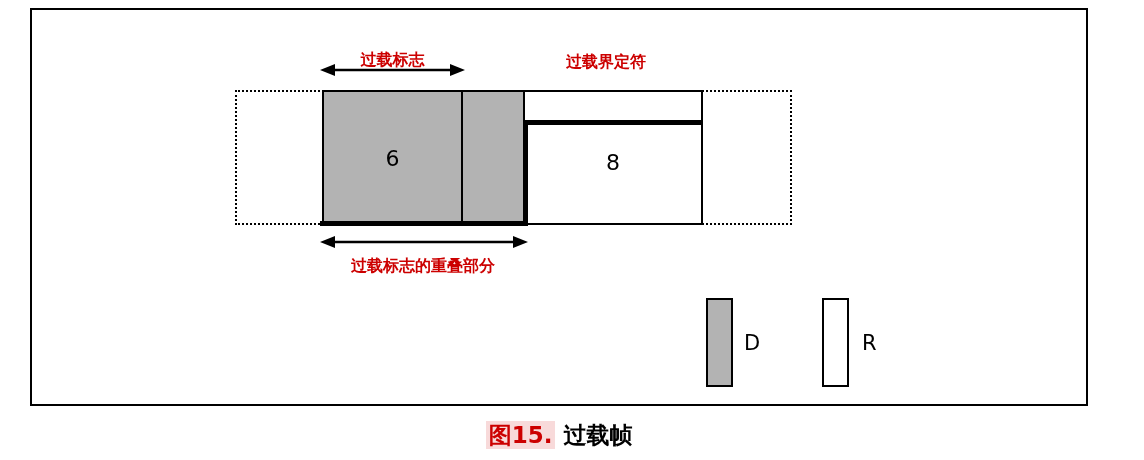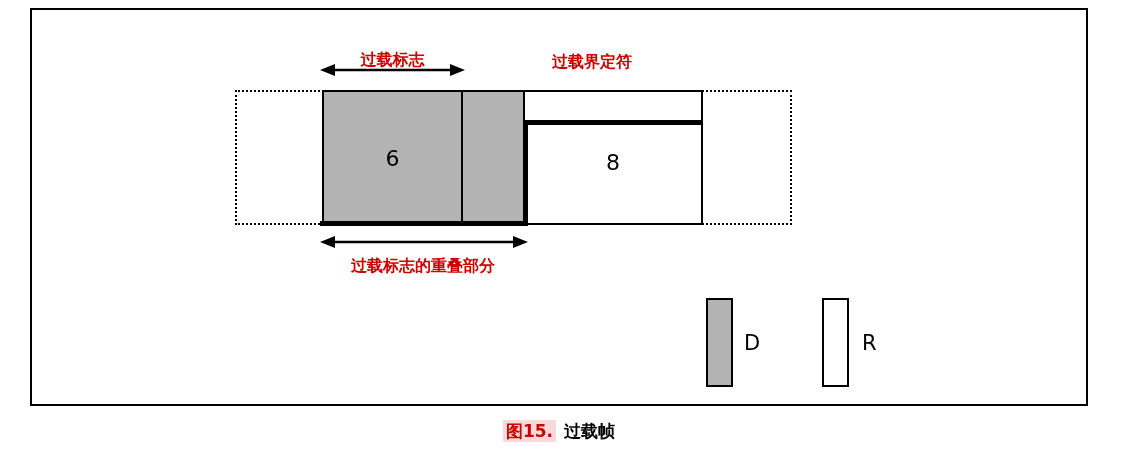--- a/index.html
+++ b/index.html
@@ -56,21 +56,21 @@
 
   .red-label {
     color: #cc0000;
     font-weight: bold;
     font-size: 16px;
     text-align: center;
     z-index: 4;
     white-space: nowrap;
   }
   .lbl-flag    { left: 290px; top: 40px; width: 141px; }
-  .lbl-delim   { left: 470px; top: 42px; width: 180px; }
+  .lbl-delim   { left: 484px; top: 42px; width: 180px; }
   .lbl-overlap { left: 289px; top: 246px; width: 204px; text-align: center; }
 
   .arrow-svg { position: absolute; z-index: 4; }
   .arrow-top    { left: 288px; top: 52px; }
   .arrow-bottom { left: 288px; top: 224px; }
 
   .legend-swatch {
     width: 27px; height: 89px;
     border: 2px solid #000000;
   }
@@ -82,21 +82,21 @@
     font-size: 21px; color: #000000;
   }
   .legend-d-label { left: 712px; width: 40px; }
   .legend-r-label { left: 830px; width: 40px; }
 
   .caption {
     position: absolute;
     left: 30px; top: 420px;
     width: 1058px;
     text-align: center;
-    font-size: 17px;
+    font-size: 23px;
     font-weight: bold;
     color: #000000;
   }
   .caption .badge {
     color: #cc0000;
     background: #f8dada;
     padding: 1px 3px;
     margin-right: 8px;
   }
 </style>

